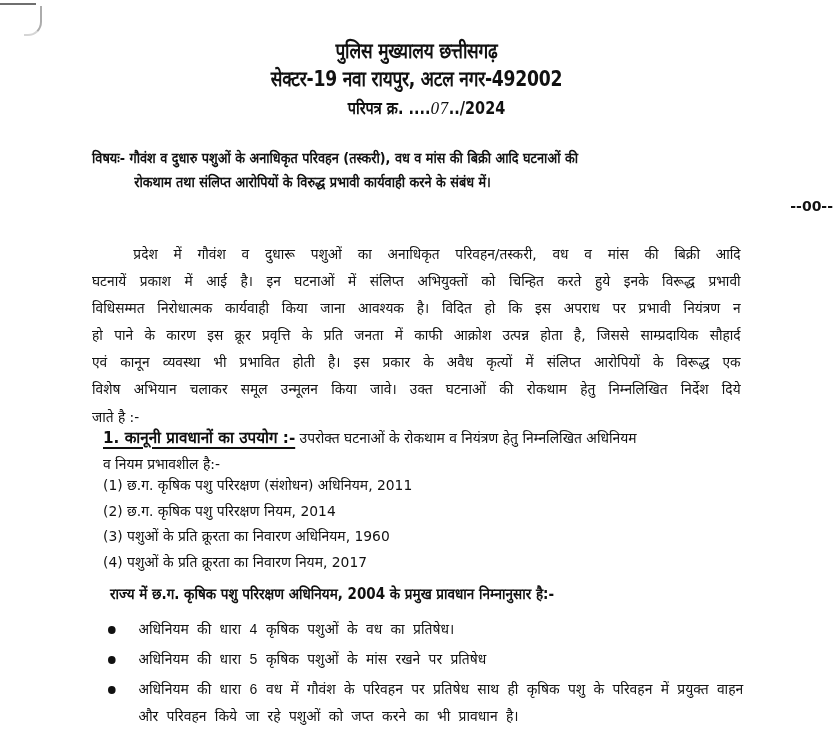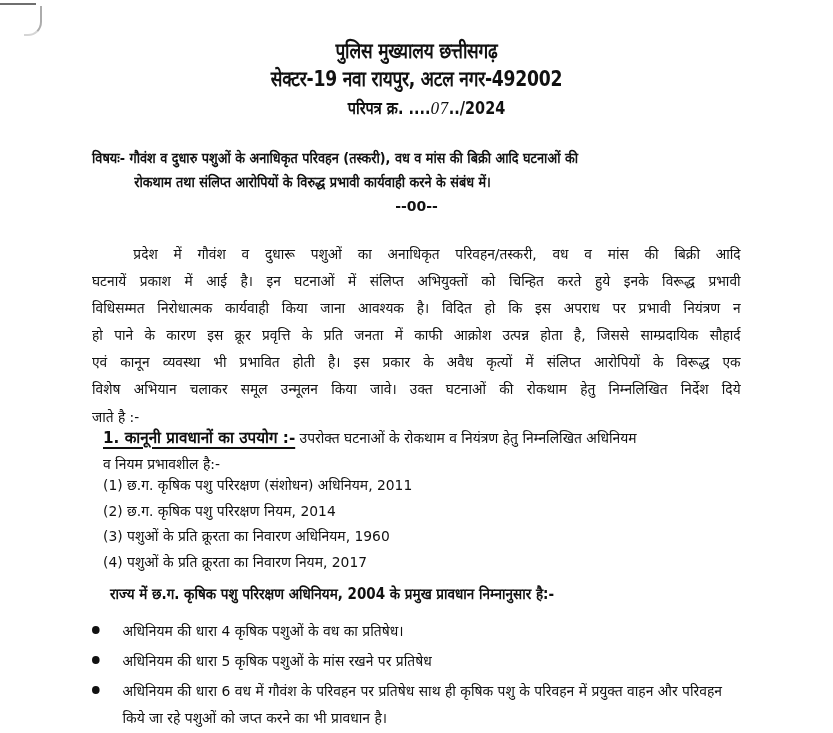--- a/index.html
+++ b/index.html
@@ -61,21 +61,21 @@
       line-height: 24px;
       transform-origin: left top;
       transform: scaleX(0.88);
     }
     .subject .cont { display: block; padding-left: 48px; }
     .separator {
       position: absolute;
       left: 0;
       width: 833px;
       top: 198px;
-      text-align: center;
+      text-align: right;
       font-weight: bold;
       font-size: 14px;
     }
 
     .para {
       position: absolute;
       left: 92px;
       top: 240px;
       width: 690px;
       font-size: 14.6px;
@@ -121,25 +121,26 @@
       position: absolute;
       left: 110px;
       top: 583px;
       font-weight: bold;
       font-size: 15px;
       transform-origin: left top;
       transform: scaleX(0.9);
     }
     .bullets {
       position: absolute;
-      left: 92px;
+      left: 108px;
       top: 617px;
       width: 690px;
       font-size: 14.6px;
       line-height: 27px;
+      font-family: Liberation Mono, monospace;
     }
     .bullet {
       position: relative;
       padding-left: 32px;
       margin-bottom: 3px;
       transform-origin: left top;
       transform: scaleX(0.95);
     }
     .bullet .dot {
       position: absolute;

